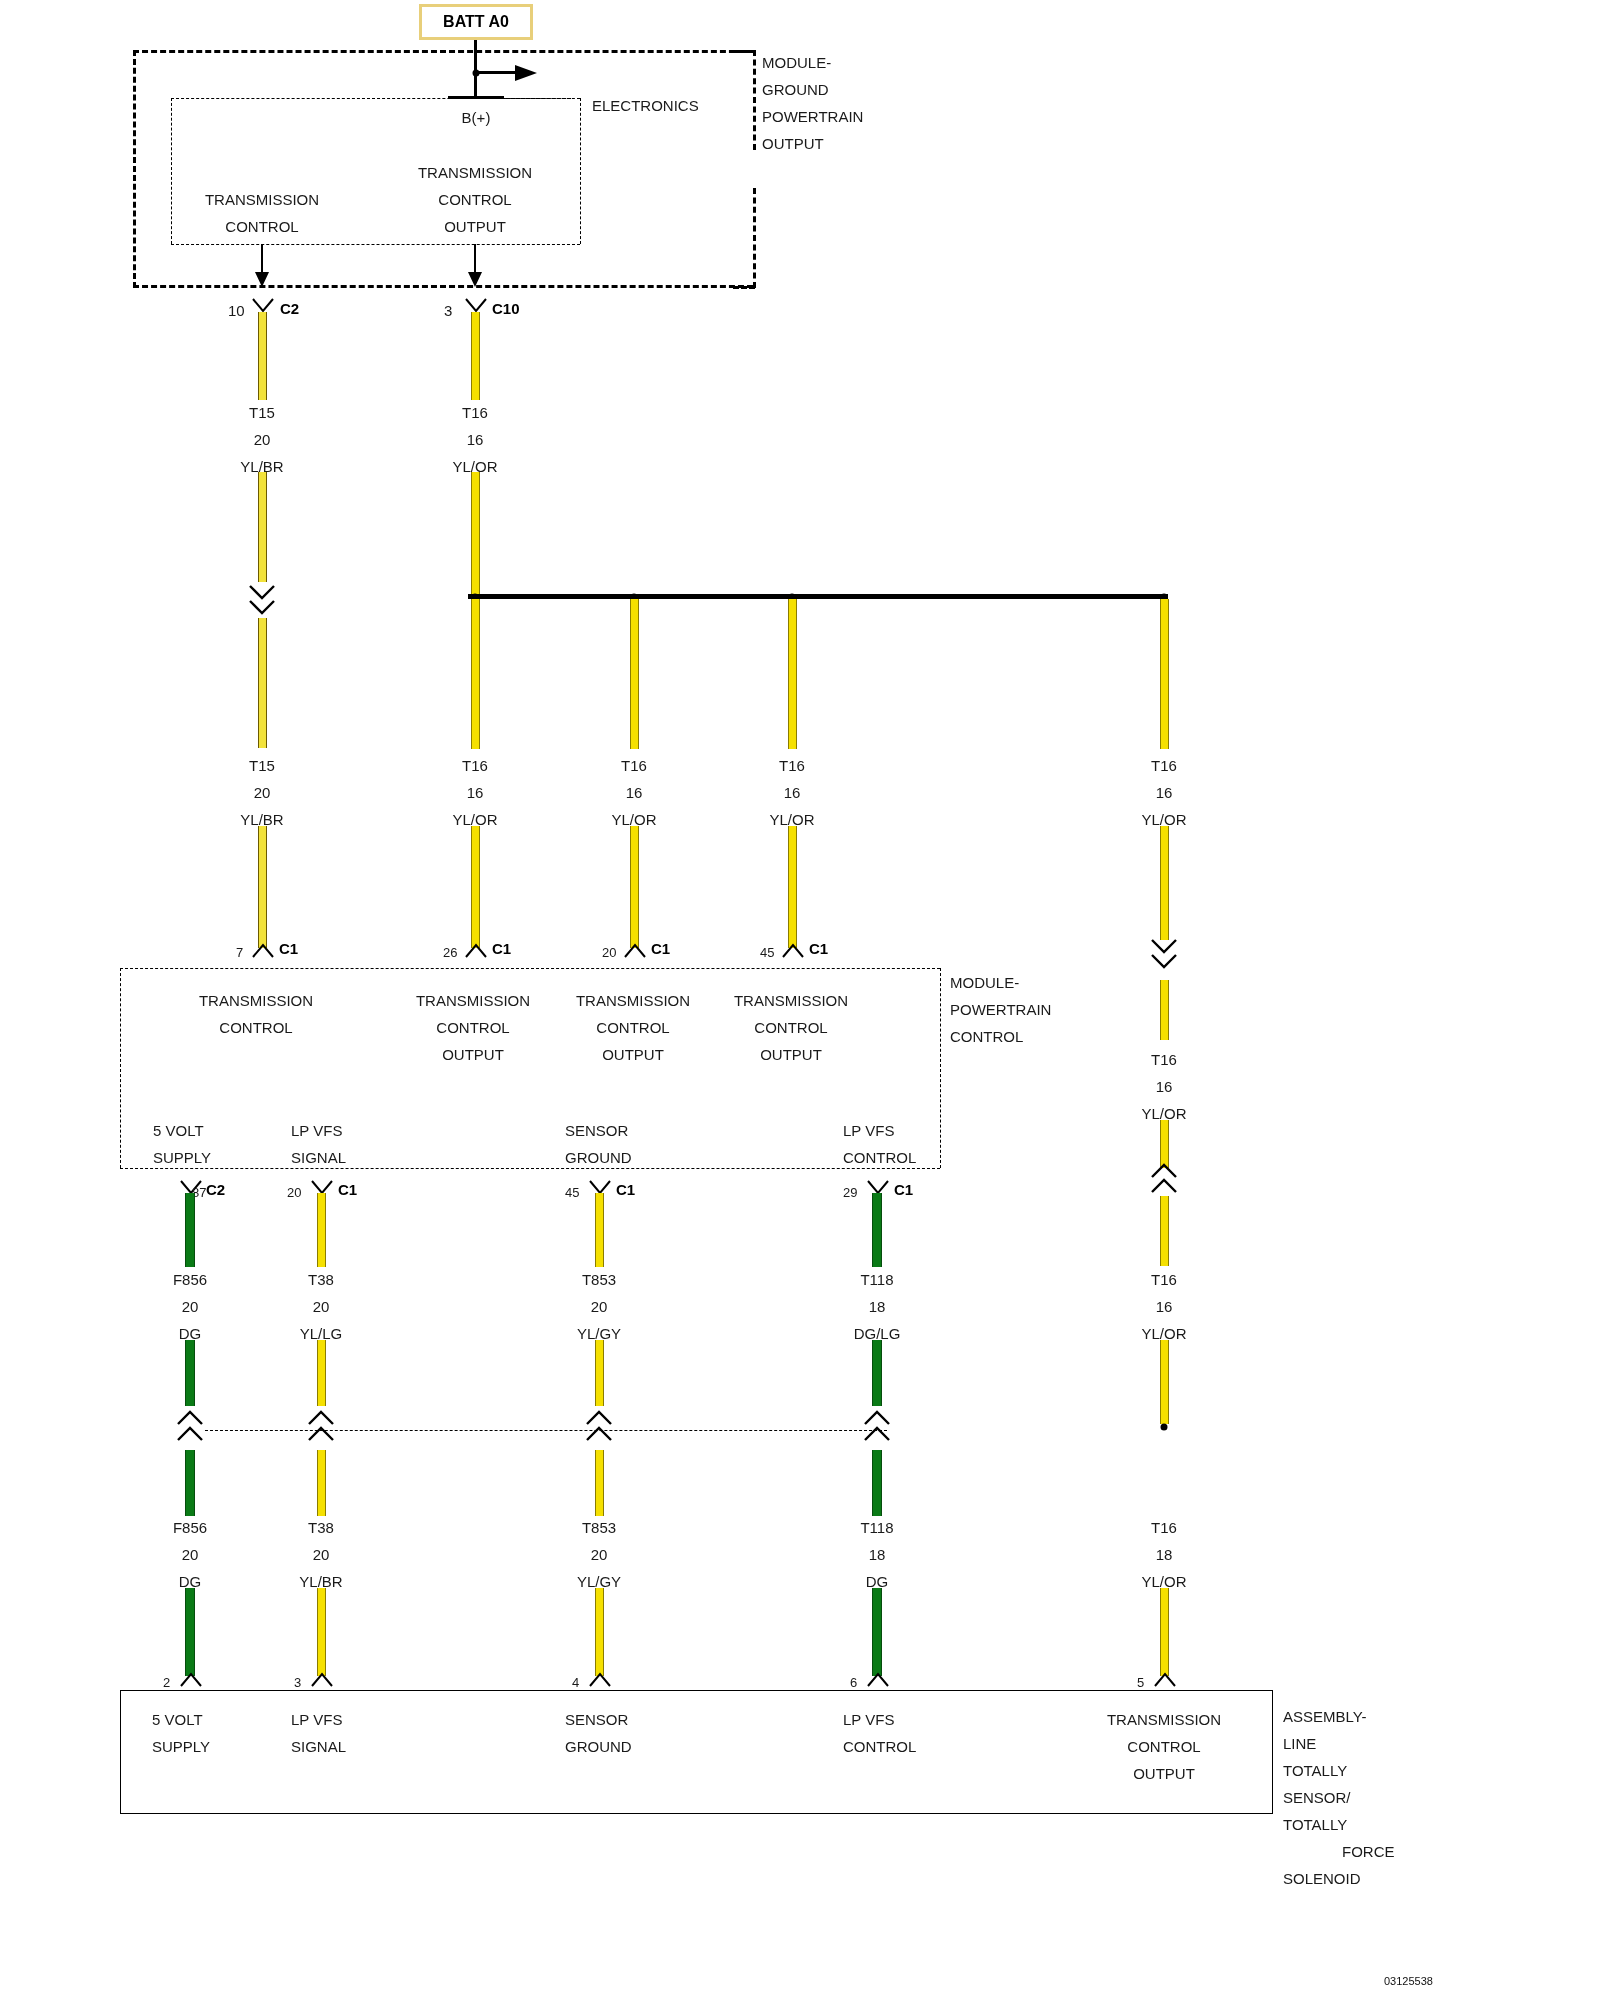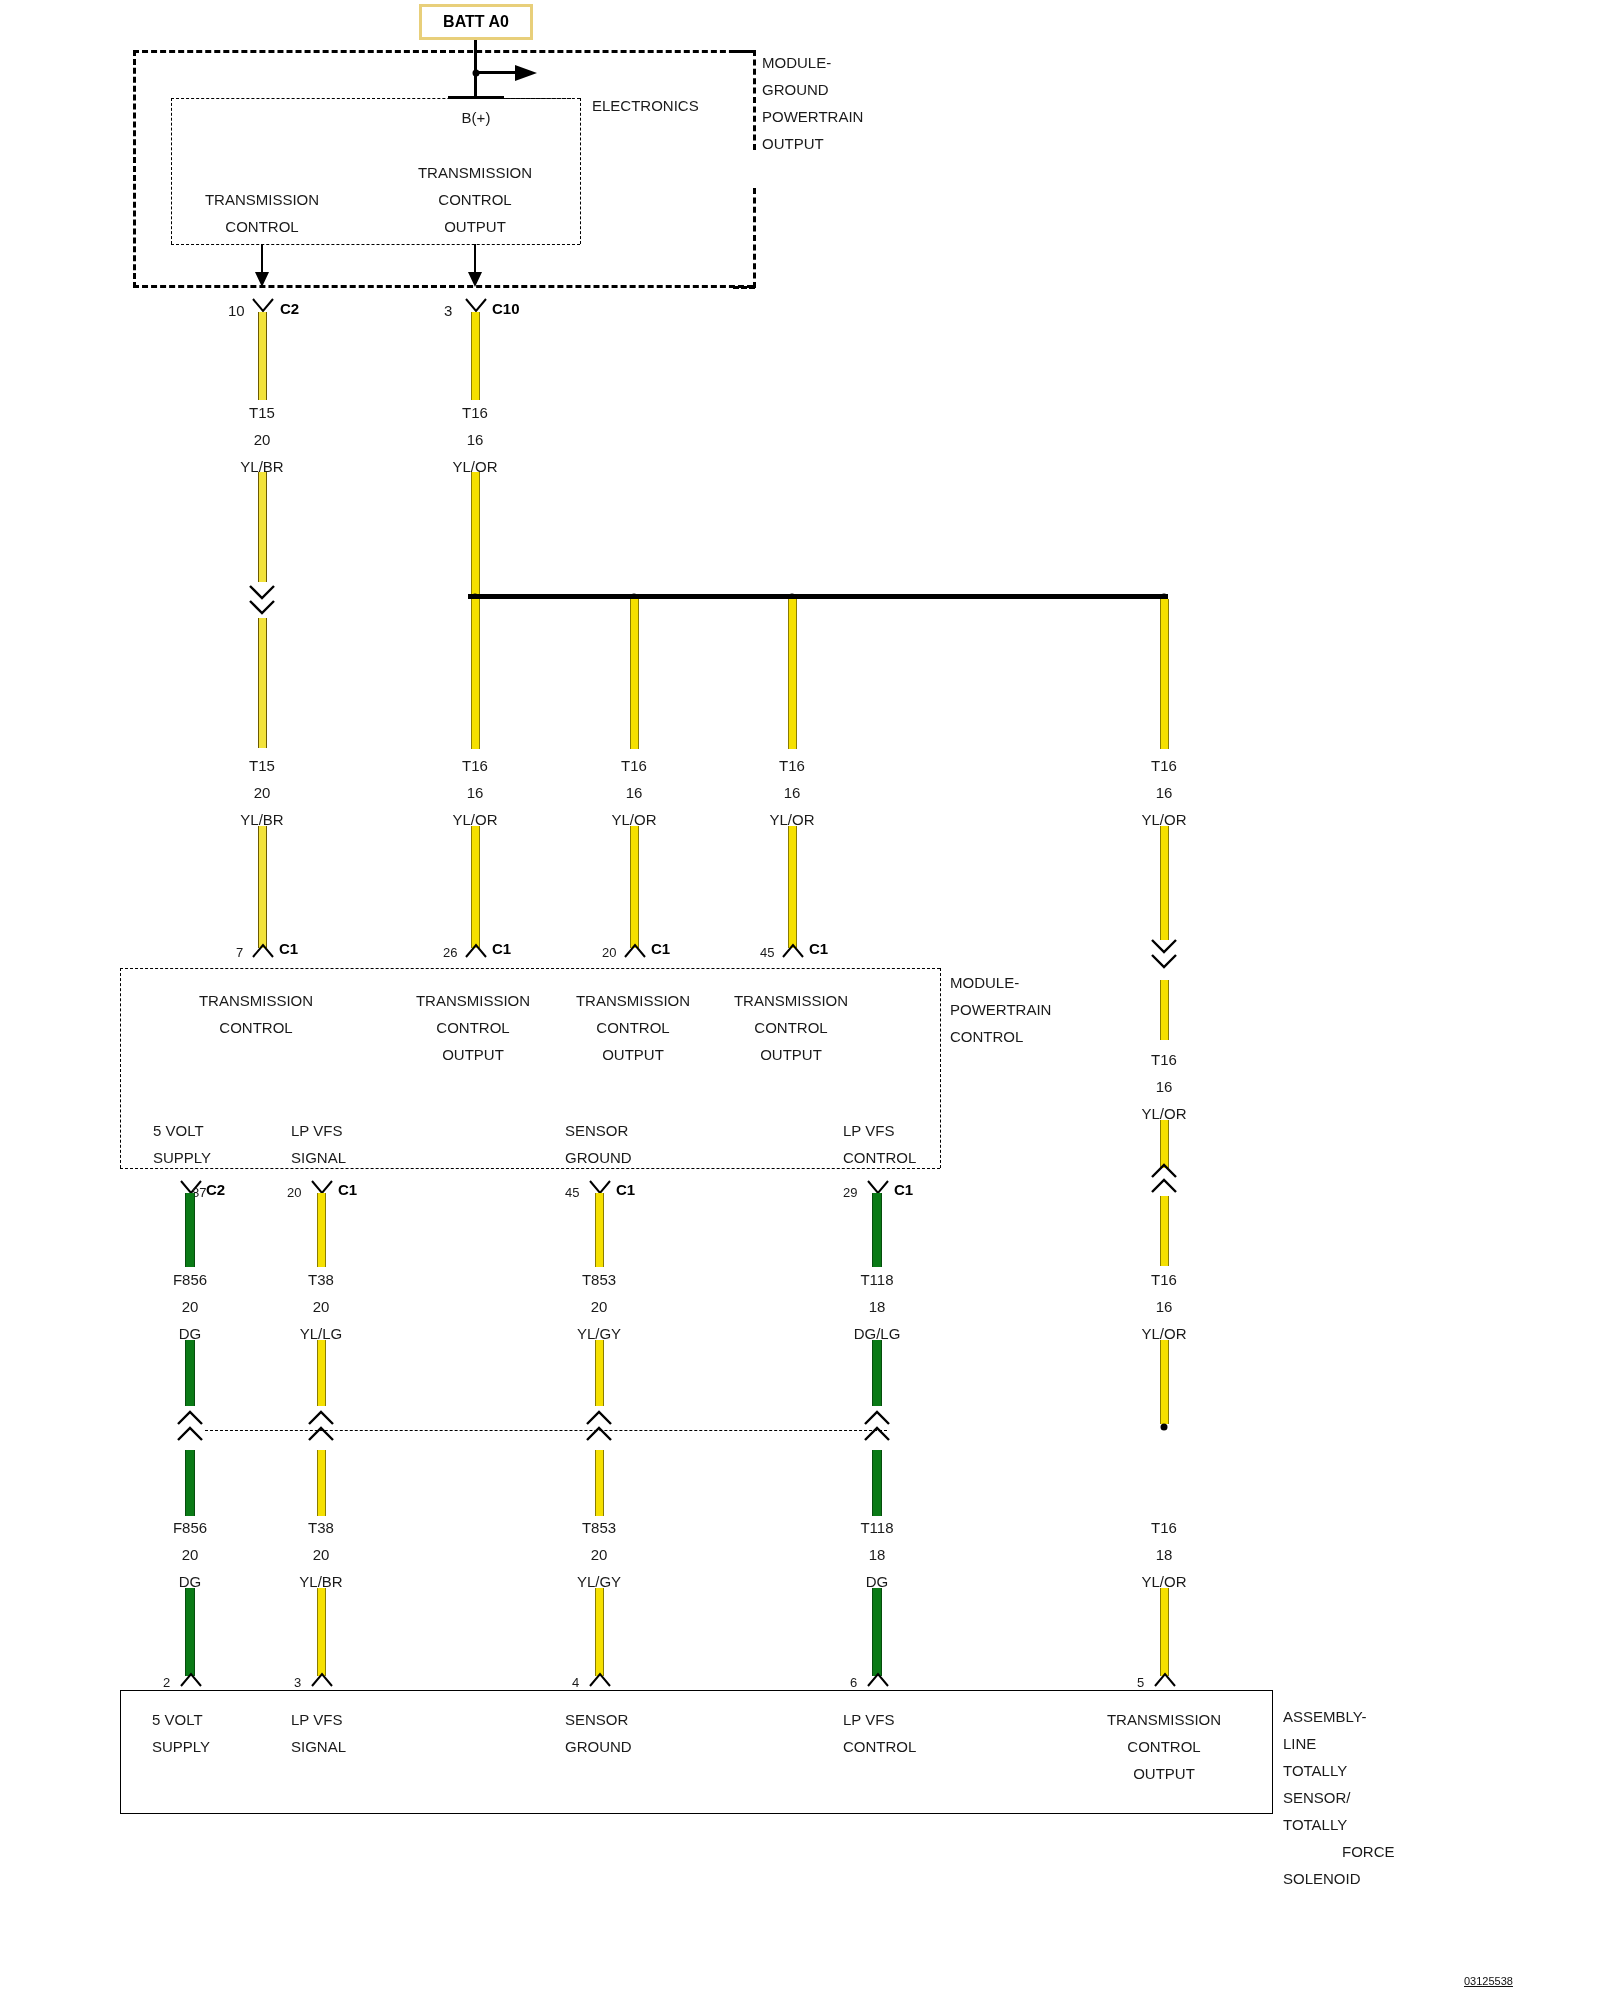--- a/index.html
+++ b/index.html
@@ -447,15 +447,15 @@
   <div class="txt" style="left:565px;top:1712px;">SENSOR</div>
   <div class="txt" style="left:565px;top:1739px;">GROUND</div>
 
   <div class="txt" style="left:843px;top:1712px;">LP VFS</div>
   <div class="txt" style="left:843px;top:1739px;">CONTROL</div>
 
   <div class="txt c" style="left:1164px;top:1712px;">TRANSMISSION</div>
   <div class="txt c" style="left:1164px;top:1739px;">CONTROL</div>
   <div class="txt c" style="left:1164px;top:1766px;">OUTPUT</div>
 
-  <div class="footer" style="left:1464px;top:1975px;text-decoration:underline;">03125538</div>
+  <div class="footer" style="left:1384px;top:1975px;">03125538</div>
 
 </div>
 
 </body></html>

